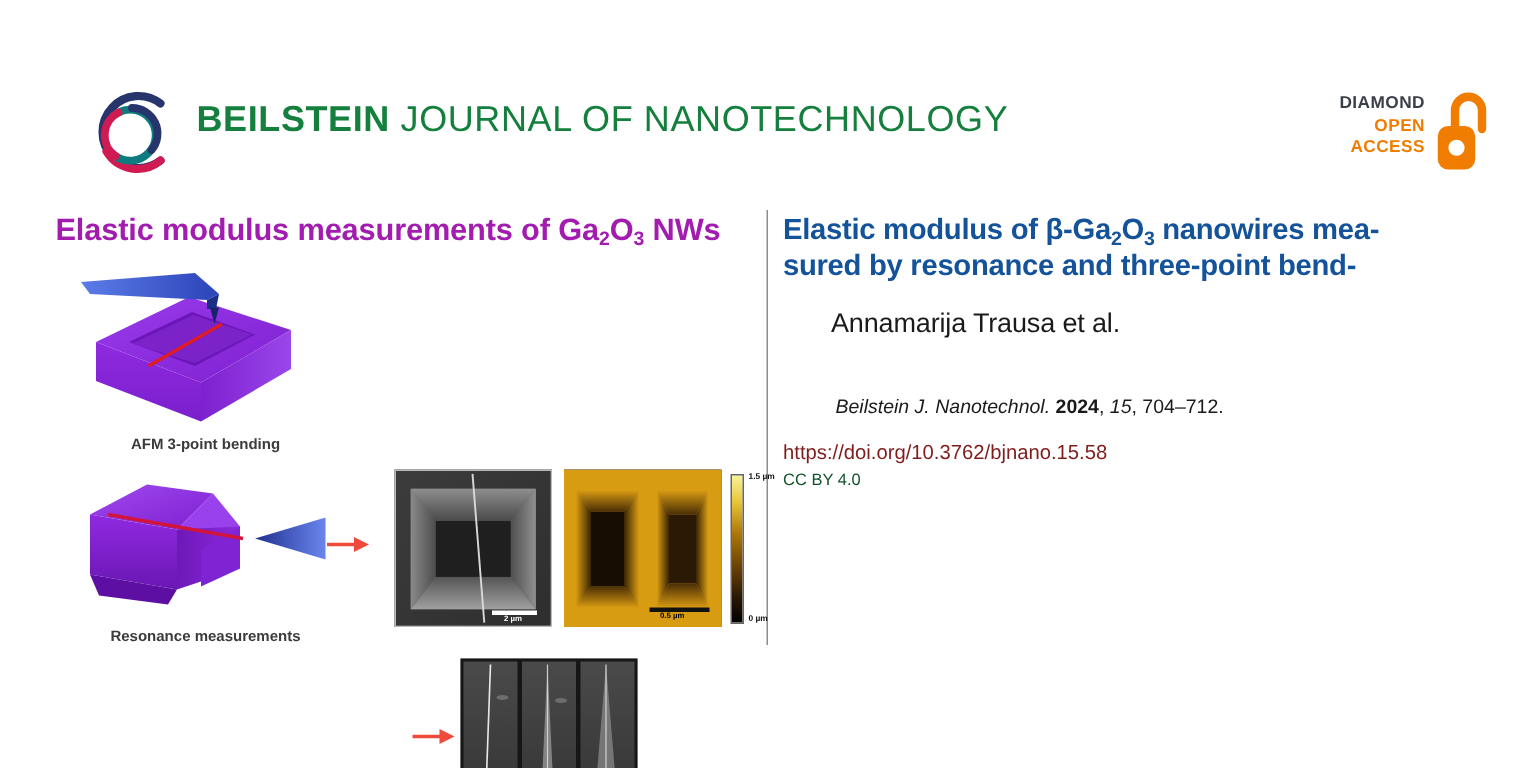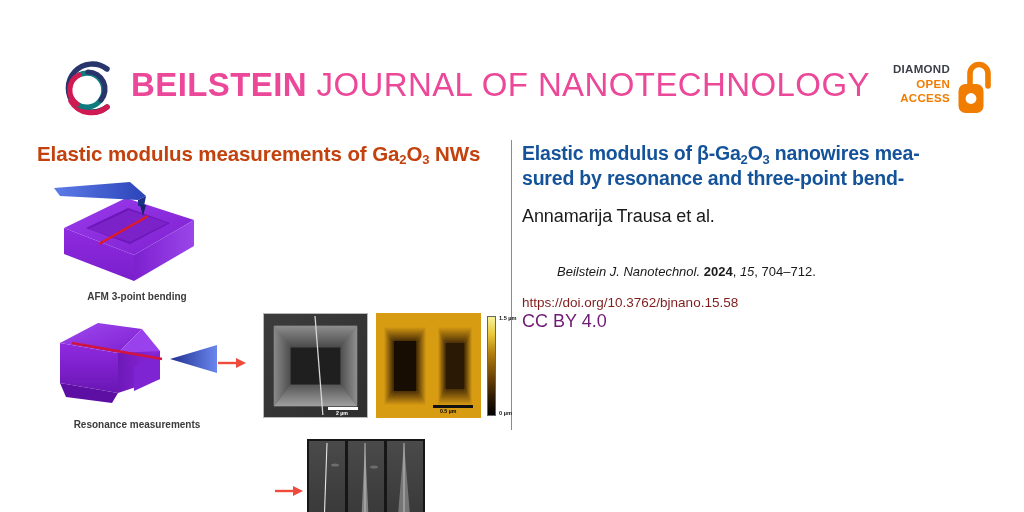--- a/index.html
+++ b/index.html
@@ -11,22 +11,22 @@
   }
   .page { position: relative; width: 1024px; height: 512px; background: #fff; }
 
   
   .header { position: absolute; left: 0; top: 0; width: 1024px; height: 130px; }
 
   .logo-mark { position: absolute; left: 57px; top: 56px; width: 66px; height: 64px; }
 
   .masthead {
     position: absolute; left: 131px; top: 68px;
-    font-size: 33px; letter-spacing: 0.4px; white-space: nowrap;
-    color: #ec4899; line-height: 1;
+    font-size: 24px; letter-spacing: 0.4px; white-space: nowrap;
+    color: #15803d; line-height: 1;
   }
   .masthead .mh-bold { font-weight: bold; }
   .masthead .mh-light { font-weight: normal; }
 
   .oa-badge { position: absolute; left: 872px; top: 60px; width: 122px; height: 58px; }
   .oa-text { position: absolute; left: 0; top: 2px; width: 78px; text-align: right;
              line-height: 14.5px; }
   .oa-diamond { font-size: 11.5px; font-weight: bold; letter-spacing: 0.3px; color: #3a3f4a; }
   .oa-open, .oa-access { font-size: 11.5px; font-weight: bold; letter-spacing: 0.3px; color: #f07d00; }
   .oa-lock { position: absolute; left: 84px; top: 0px; width: 38px; height: 56px; }
@@ -35,21 +35,21 @@
   .divider {
     position: absolute; left: 511px; top: 140px;
     width: 1px; height: 290px; background: #8c8c8c;
   }
 
   
   .abstract { position: absolute; left: 32px; top: 136px; width: 468px; height: 295px; }
 
   .ga-title {
     position: absolute; left: 5px; top: 6px;
-    font-size: 20.5px; font-weight: bold; color: #c2410c;
+    font-size: 20.5px; font-weight: bold; color: #a21caf;
     white-space: nowrap; letter-spacing: -0.1px;
   }
   .ga-title sub { font-size: 13px; vertical-align: baseline; position: relative; top: 3px; }
 
   .panel-bend { position: absolute; left: 10px; top: 40px; width: 190px; height: 130px; }
   .panel-res  { position: absolute; left: 10px; top: 175px; width: 190px; height: 125px; }
 
   .cap {
     position: absolute; font-size: 10px; font-weight: bold; color: #3b3b3b;
     white-space: nowrap; text-align: center; width: 100%;
@@ -83,31 +83,32 @@
 
   .art-title {
     font-size: 19.5px; font-weight: bold; color: #14539a;
     line-height: 23px; letter-spacing: -0.2px;
   }
   .art-title sub { font-size: 13px; vertical-align: baseline; position: relative; top: 4px; }
 
   .art-authors {
     margin-top: 16px; font-size: 18px; color: #1a1a1a; font-weight: normal;
     letter-spacing: -0.1px;
+    margin-left: 32px;
   }
 
   .art-citation {
     margin-top: 36px; font-size: 13px; color: #1a1a1a; line-height: 17px;
   }
   .art-citation .jn { font-style: italic; margin-left: 35px; }
   .art-citation .yr { font-weight: bold; }
   .art-citation .vol { font-style: italic; }
 
   .art-doi { margin-top: 14px; font-size: 13.5px; color: #7f1d1d; line-height: 18px; }
-  .art-license { font-size: 18px; color: #701a75; line-height: 18px; }
+  .art-license { font-size: 11px; color: #14532d; line-height: 18px; }
 </style>
 </head>
 <body>
 
 <div class="page">
 
   <div class="header">
 
     <div class="logo-mark">
       <svg viewBox="0 0 66 64" width="66" height="64" aria-hidden="true">

